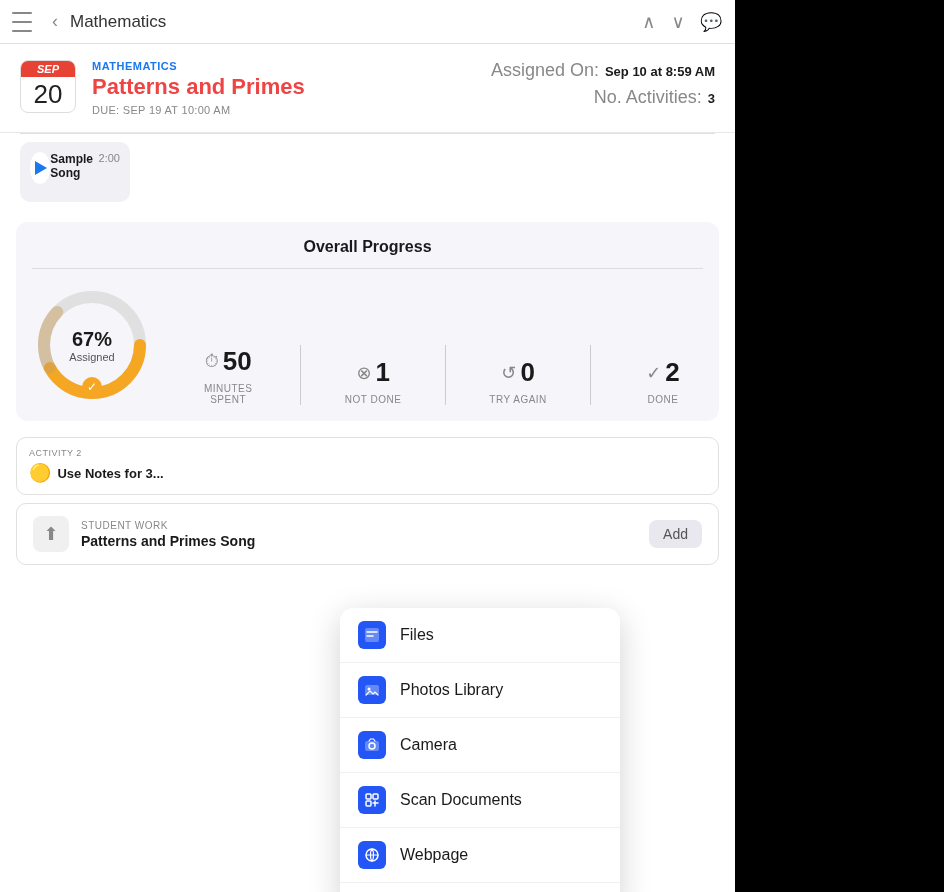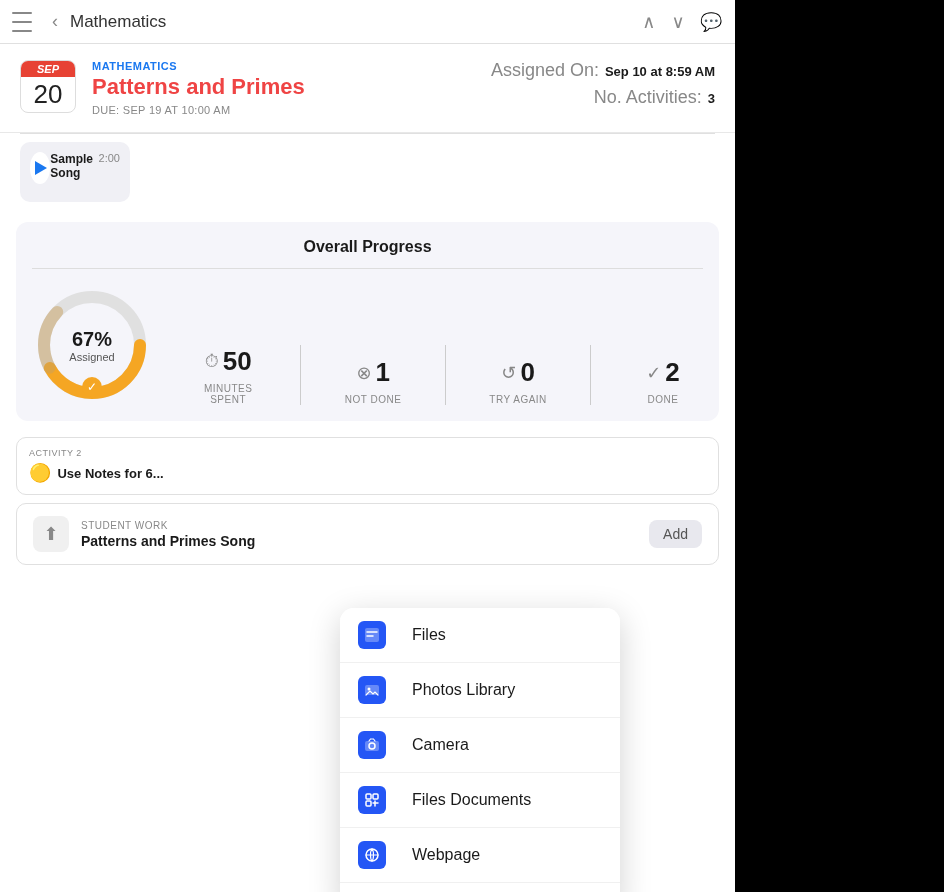--- a/index.html
+++ b/index.html
@@ -405,21 +405,21 @@
       width: 280px;
       background: rgba(255,255,255,0.97);
       border-radius: 14px;
       box-shadow: 0 8px 32px rgba(0,0,0,0.18);
       overflow: hidden;
       z-index: 100;
     }
     .dropdown-item {
       display: flex;
       align-items: center;
-      gap: 26px;
+      gap: 14px;
       padding: 13px 18px;
       cursor: pointer;
       border-bottom: 1px solid #f0f0f0;
     }
     .dropdown-item:last-child {
       border-bottom: none;
     }
     .dropdown-item-icon {
       width: 28px; height: 28px;
       border-radius: 6px;
@@ -553,21 +553,21 @@
       </div>
 
     </div>
   </div>
 
   <div class="activities-section">
     <div class="activity-card">
       <div class="activity-label">ACTIVITY 2</div>
       <div class="activity-row">
         <span class="activity-icon">🟡</span>
-        <span class="activity-name">Use Notes for 6...</span>
+        <span class="activity-name">Use Notes for 3...</span>
       </div>
     </div>
   </div>
 
   <div class="student-work-section">
     <div class="student-work-card">
       <div class="work-icon">⬆</div>
       <div class="work-info">
         <div class="work-label">STUDENT WORK</div>
         <div class="work-title">Patterns and Primes Song</div>
@@ -608,21 +608,21 @@
     </div>
     <div class="dropdown-item">
       <div class="dropdown-item-icon icon-scan">
         <svg width="18" height="18" viewBox="0 0 18 18" fill="none">
           <rect x="3" y="3" width="5" height="5" rx="1" stroke="#fff" stroke-width="1.5" fill="none"></rect>
           <rect x="10" y="3" width="5" height="5" rx="1" stroke="#fff" stroke-width="1.5" fill="none"></rect>
           <rect x="3" y="10" width="5" height="5" rx="1" stroke="#fff" stroke-width="1.5" fill="none"></rect>
           <path d="M10 12h5M12 10v5" stroke="#fff" stroke-width="1.5" stroke-linecap="round"></path>
         </svg>
       </div>
-      <span class="dropdown-item-label">Files Documents</span>
+      <span class="dropdown-item-label">Scan Documents</span>
     </div>
     <div class="dropdown-item">
       <div class="dropdown-item-icon icon-webpage">
         <svg width="18" height="18" viewBox="0 0 18 18" fill="none">
           <circle cx="9" cy="9" r="6" stroke="#fff" stroke-width="1.5" fill="none"></circle>
           <path d="M9 3c-2 2-2 10 0 12M9 3c2 2 2 10 0 12M3 9h12" stroke="#fff" stroke-width="1.2" stroke-linecap="round"></path>
         </svg>
       </div>
       <span class="dropdown-item-label">Webpage</span>
     </div>

